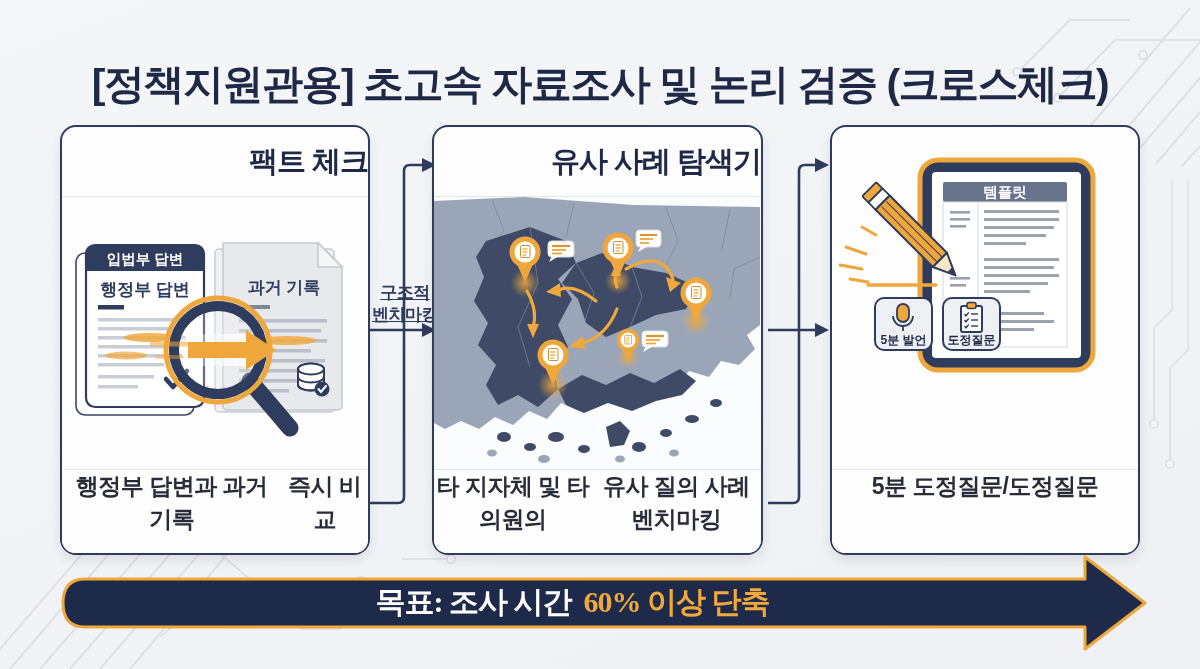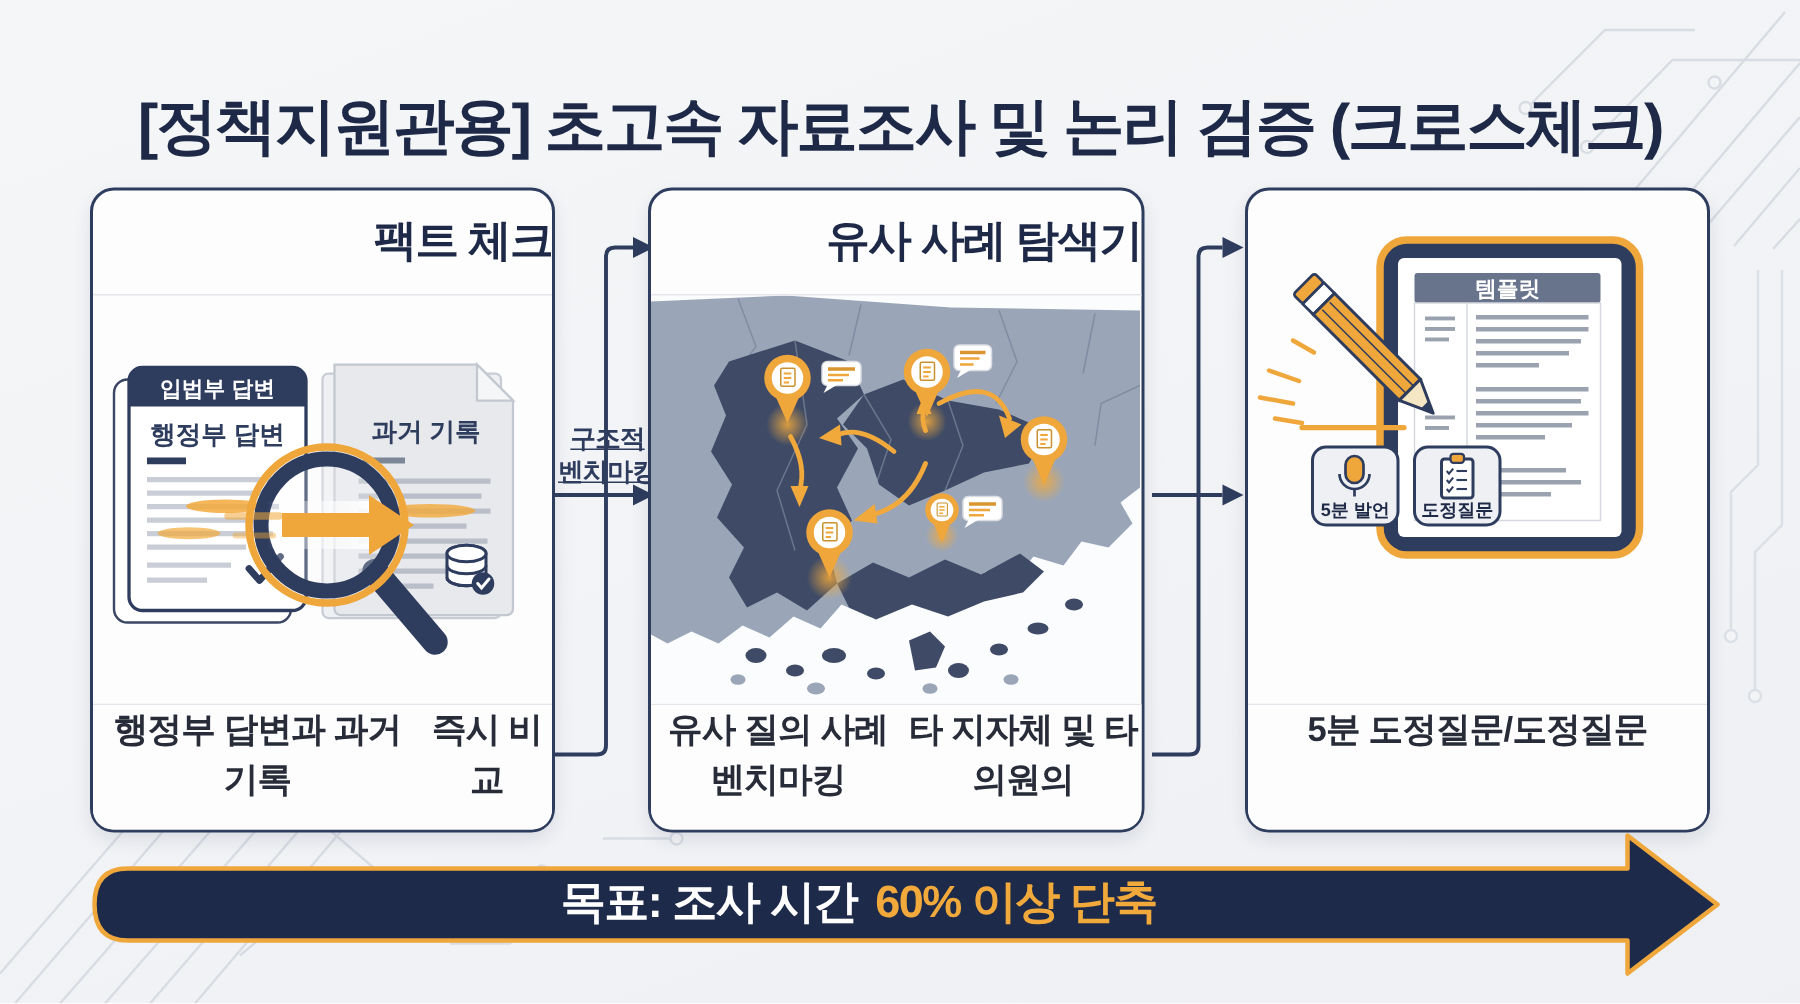--- a/index.html
+++ b/index.html
@@ -18,21 +18,21 @@
   .panel-body{flex:1;position:relative;overflow:hidden;}
   .panel-body svg{display:block;}
   .panel-caption{flex:none;height:83px;margin:0;border-top:1px solid #e4e6eb;
     display:flex;flex-direction:row;justify-content:center;text-align:center;
     font-size:23px;font-weight:700;color:#272c38;line-height:1.42;letter-spacing:-0.5px;
     border-radius:0 0 13px 13px;background:#fdfdfe;}
   .connector-label{position:absolute;left:372px;top:282px;width:66px;text-align:center;
     font-size:17px;font-weight:800;color:#2e3c5e;line-height:1.3;letter-spacing:-0.5px;text-decoration:underline;}
   .banner-text{position:absolute;left:55px;top:578px;width:1035px;height:64px;
     line-height:48px;text-align:center;font-size:30px;font-weight:800;color:#ffffff;
-    letter-spacing:-1px;}
+    letter-spacing:-1px;font-family:Liberation Serif, serif;}
   .banner-text .gold{color:#F2A93B;margin-left:12px;}
   svg text{font-family:"Liberation Sans",sans-serif;}
 </style>
 </head>
 <body>
 
 <div class="stage">
 
   <svg class="deco" style="top:0;right:0" width="300" height="170">
     <g stroke="#d8dce3" stroke-width="1.6" fill="none">
@@ -320,22 +320,22 @@
             <rect width="26" height="16" rx="3.5" fill="#ffffff" stroke="#dadde3"></rect>
             <path d="M4,15 L1,21 L11,15 Z" fill="#ffffff"></path>
             <line x1="4" y1="5" x2="22" y2="5" stroke="#d9952f" stroke-width="2.2"></line>
             <line x1="4" y1="9" x2="18" y2="9" stroke="#EFA63B" stroke-width="1.8"></line>
             <line x1="4" y1="12.5" x2="14" y2="12.5" stroke="#EFA63B" stroke-width="1.8"></line>
           </g>
         </g>
       </svg>
     </div>
     <p class="panel-caption">
+      <span>타 지자체 및 타 의원의</span>
       <span>유사 질의 사례 벤치마킹</span>
-      <span>타 지자체 및 타 의원의</span>
     </p>
   </section>
 
   <svg class="deco" style="left:768px;top:125px" width="62" height="430">
     <g stroke="#2e3c5e" stroke-width="2.6" fill="none">
       <path d="M0,378 H25 Q31,378 31,372 V46 Q31,40 37,40 H47"></path>
       <path d="M0,205 H47"></path>
     </g>
     <g fill="#2e3c5e">
       <polygon points="47,33 47,47 61,40"></polygon>

